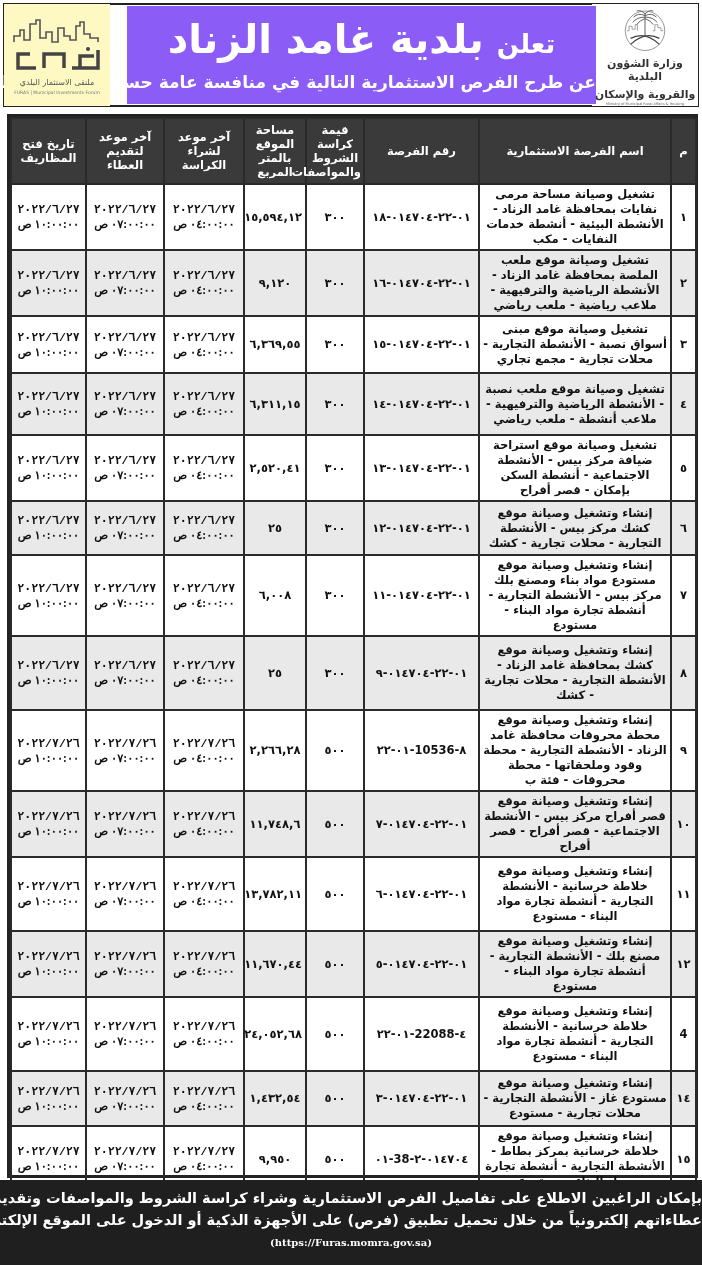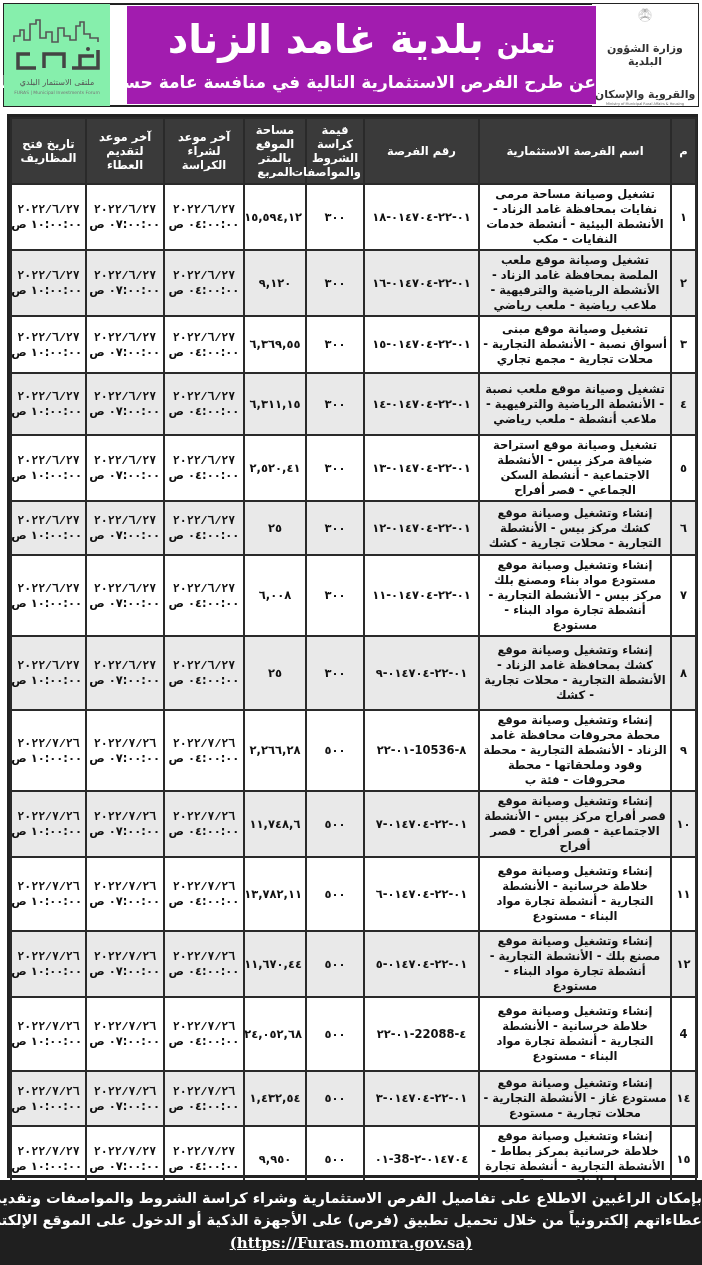--- a/index.html
+++ b/index.html
@@ -7,56 +7,56 @@
   body { font-family: "DejaVu Sans", sans-serif; color: #111; position: relative; }
 
   .page { position: absolute; left: 0; top: 0; width: 702px; height: 1265px; background: #fff; }
 
   
   .header { position: absolute; left: 0; top: 0; width: 702px; height: 110px; background: #fff; }
   .hdr-frame { position: absolute; left: 3px; top: 3px; width: 696px; height: 104px; border: 2px solid #222; }
 
   .ministry-logo { position: absolute; right: 4px; top: 4px; width: 106px; height: 102px; background: #fff; display: flex; flex-direction: column; align-items: center; }
   .ministry-emblem { width: 62px; height: 58px; margin-top: 4px; }
-  .ministry-name { font-size: 11px; font-weight: bold; color: #333; line-height: 13px; text-align: center; margin-top: 20px; }
+  .ministry-name { font-size: 11px; font-weight: bold; color: #333; line-height: 13px; text-align: center; margin-top: 5px; }
   .ministry-en { font-size: 3.5px; color: #666; margin-top: 1px; direction: ltr; }
 
-  .furas-logo { position: absolute; left: 4px; top: 4px; width: 106px; height: 102px; background: #86efac; display: flex; flex-direction: column; align-items: center; }
+  .furas-logo { position: absolute; left: 4px; top: 4px; width: 106px; height: 102px; background: #fef9c3; display: flex; flex-direction: column; align-items: center; }
   .furas-skyline { width: 90px; height: 26px; margin-top: 14px; }
   .furas-word { width: 86px; height: 26px; margin-top: 2px; }
   .furas-ar { font-size: 8px; color: #555; margin-top: 6px; }
   .furas-en { font-size: 4.5px; color: #777; margin-top: 3px; direction: ltr; }
 
-  .banner { position: absolute; left: 127px; top: 6px; width: 469px; height: 98px; background: #a21caf; }
+  .banner { position: absolute; left: 127px; top: 6px; width: 469px; height: 98px; background: #8b5cf6; }
   .banner-title { position: absolute; left: 0; right: 0; top: 10px; text-align: center; color: #fff; white-space: nowrap; }
   .banner-title .lead { font-size: 26px; font-weight: bold; margin-left: 8px; }
   .banner-title .main { font-size: 40px; font-weight: bold; letter-spacing: 0.5px; }
   .banner-sub { position: absolute; left: 0; right: 0; top: 66px; text-align: center; color: #fff; font-size: 17px; font-weight: bold; white-space: nowrap; }
 
   
   .table-wrap { position: absolute; left: 7px; top: 114px; width: 691px; height: 1064px; border: 3px solid #222; background: #fff; }
   table.grid { position: absolute; left: 0; top: 0; width: 685px; border-collapse: collapse; table-layout: fixed; direction: rtl; }
   table.grid th, table.grid td { border: 2px solid #2a2a2a; text-align: center; vertical-align: middle; font-weight: bold; }
   table.grid thead th { background: #3a3a3a; color: #fff; font-size: 11.5px; line-height: 14px; height: 66px; padding: 2px 2px; }
   table.grid td { font-size: 11.5px; line-height: 15px; padding: 2px 3px; color: #111; }
   table.grid tr.alt td { background: #e9e9e9; }
   td.idx { font-size: 13px; }
   td.name { font-size: 12px; line-height: 16px; text-align: center; }
   td.num { direction: ltr; font-size: 12.5px; letter-spacing: 0.3px; white-space: nowrap; }
   td.val { font-size: 13px; }
   td.date { font-size: 12px; line-height: 16px; padding: 2px 1px; }
-  td.date .d2 { display: block; direction: rtl; white-space: nowrap; }
+  td.date .d2 { display: block; direction: rtl; white-space: nowrap; font-family: Liberation Serif, serif; }
   td.date .d1 { display: block; direction: ltr; white-space: nowrap; font-family: Liberation Mono, monospace; }
 
   
   .footer { position: absolute; left: 0; top: 1180px; width: 702px; height: 85px; background: #1f1f1f; color: #fff; text-align: center; }
   .footer p { font-weight: bold; white-space: nowrap; }
   .footer .l1 { font-size: 14.5px; margin-top: 7px; line-height: 22px; }
   .footer .l2 { font-size: 14.5px; line-height: 22px; }
-  .footer .l3 { font-family: "DejaVu Serif", serif; font-size: 15px; line-height: 24px; direction: ltr; text-decoration: underline; }
+  .footer .l3 { font-family: "DejaVu Serif", serif; font-size: 10px; line-height: 24px; direction: ltr; }
 </style>
 </head>
 <body>
 
 <div class="page">
 
   <div class="header">
     <div class="hdr-frame"></div>
 
     <div class="ministry-logo">
@@ -213,21 +213,21 @@
               <span class="d2">٠٧:٠٠:٠٠ ص</span>
     </td>
     <td class="date">
       <span class="d1">٢٠٢٢/٦/٢٧</span>
               <span class="d2">١٠:٠٠:٠٠ ص</span>
     </td>
   </tr>
 
   <tr style="height: 63px;">
     <td class="idx"><span>٥</span></td>
-    <td class="name"><span>تشغيل وصيانة موقع استراحة ضيافة مركز بيس - الأنشطة الاجتماعية - أنشطة السكن الجماعي - قصر أفراح</span></td>
+    <td class="name"><span>تشغيل وصيانة موقع استراحة ضيافة مركز بيس - الأنشطة الاجتماعية - أنشطة السكن بإمكان - قصر أفراح</span></td>
     <td class="num"><span>٠١-٢٢-٠١٤٧٠٤-١٣</span></td>
     <td class="val"><span>٣٠٠</span></td>
     <td class="val"><span>٢,٥٢٠,٤١</span></td>
     <td class="date">
       <span class="d1">٢٠٢٢/٦/٢٧</span>
               <span class="d2">٠٤:٠٠:٠٠ ص</span>
     </td>
     <td class="date">
       <span class="d1">٢٠٢٢/٦/٢٧</span>
               <span class="d2">٠٧:٠٠:٠٠ ص</span>

